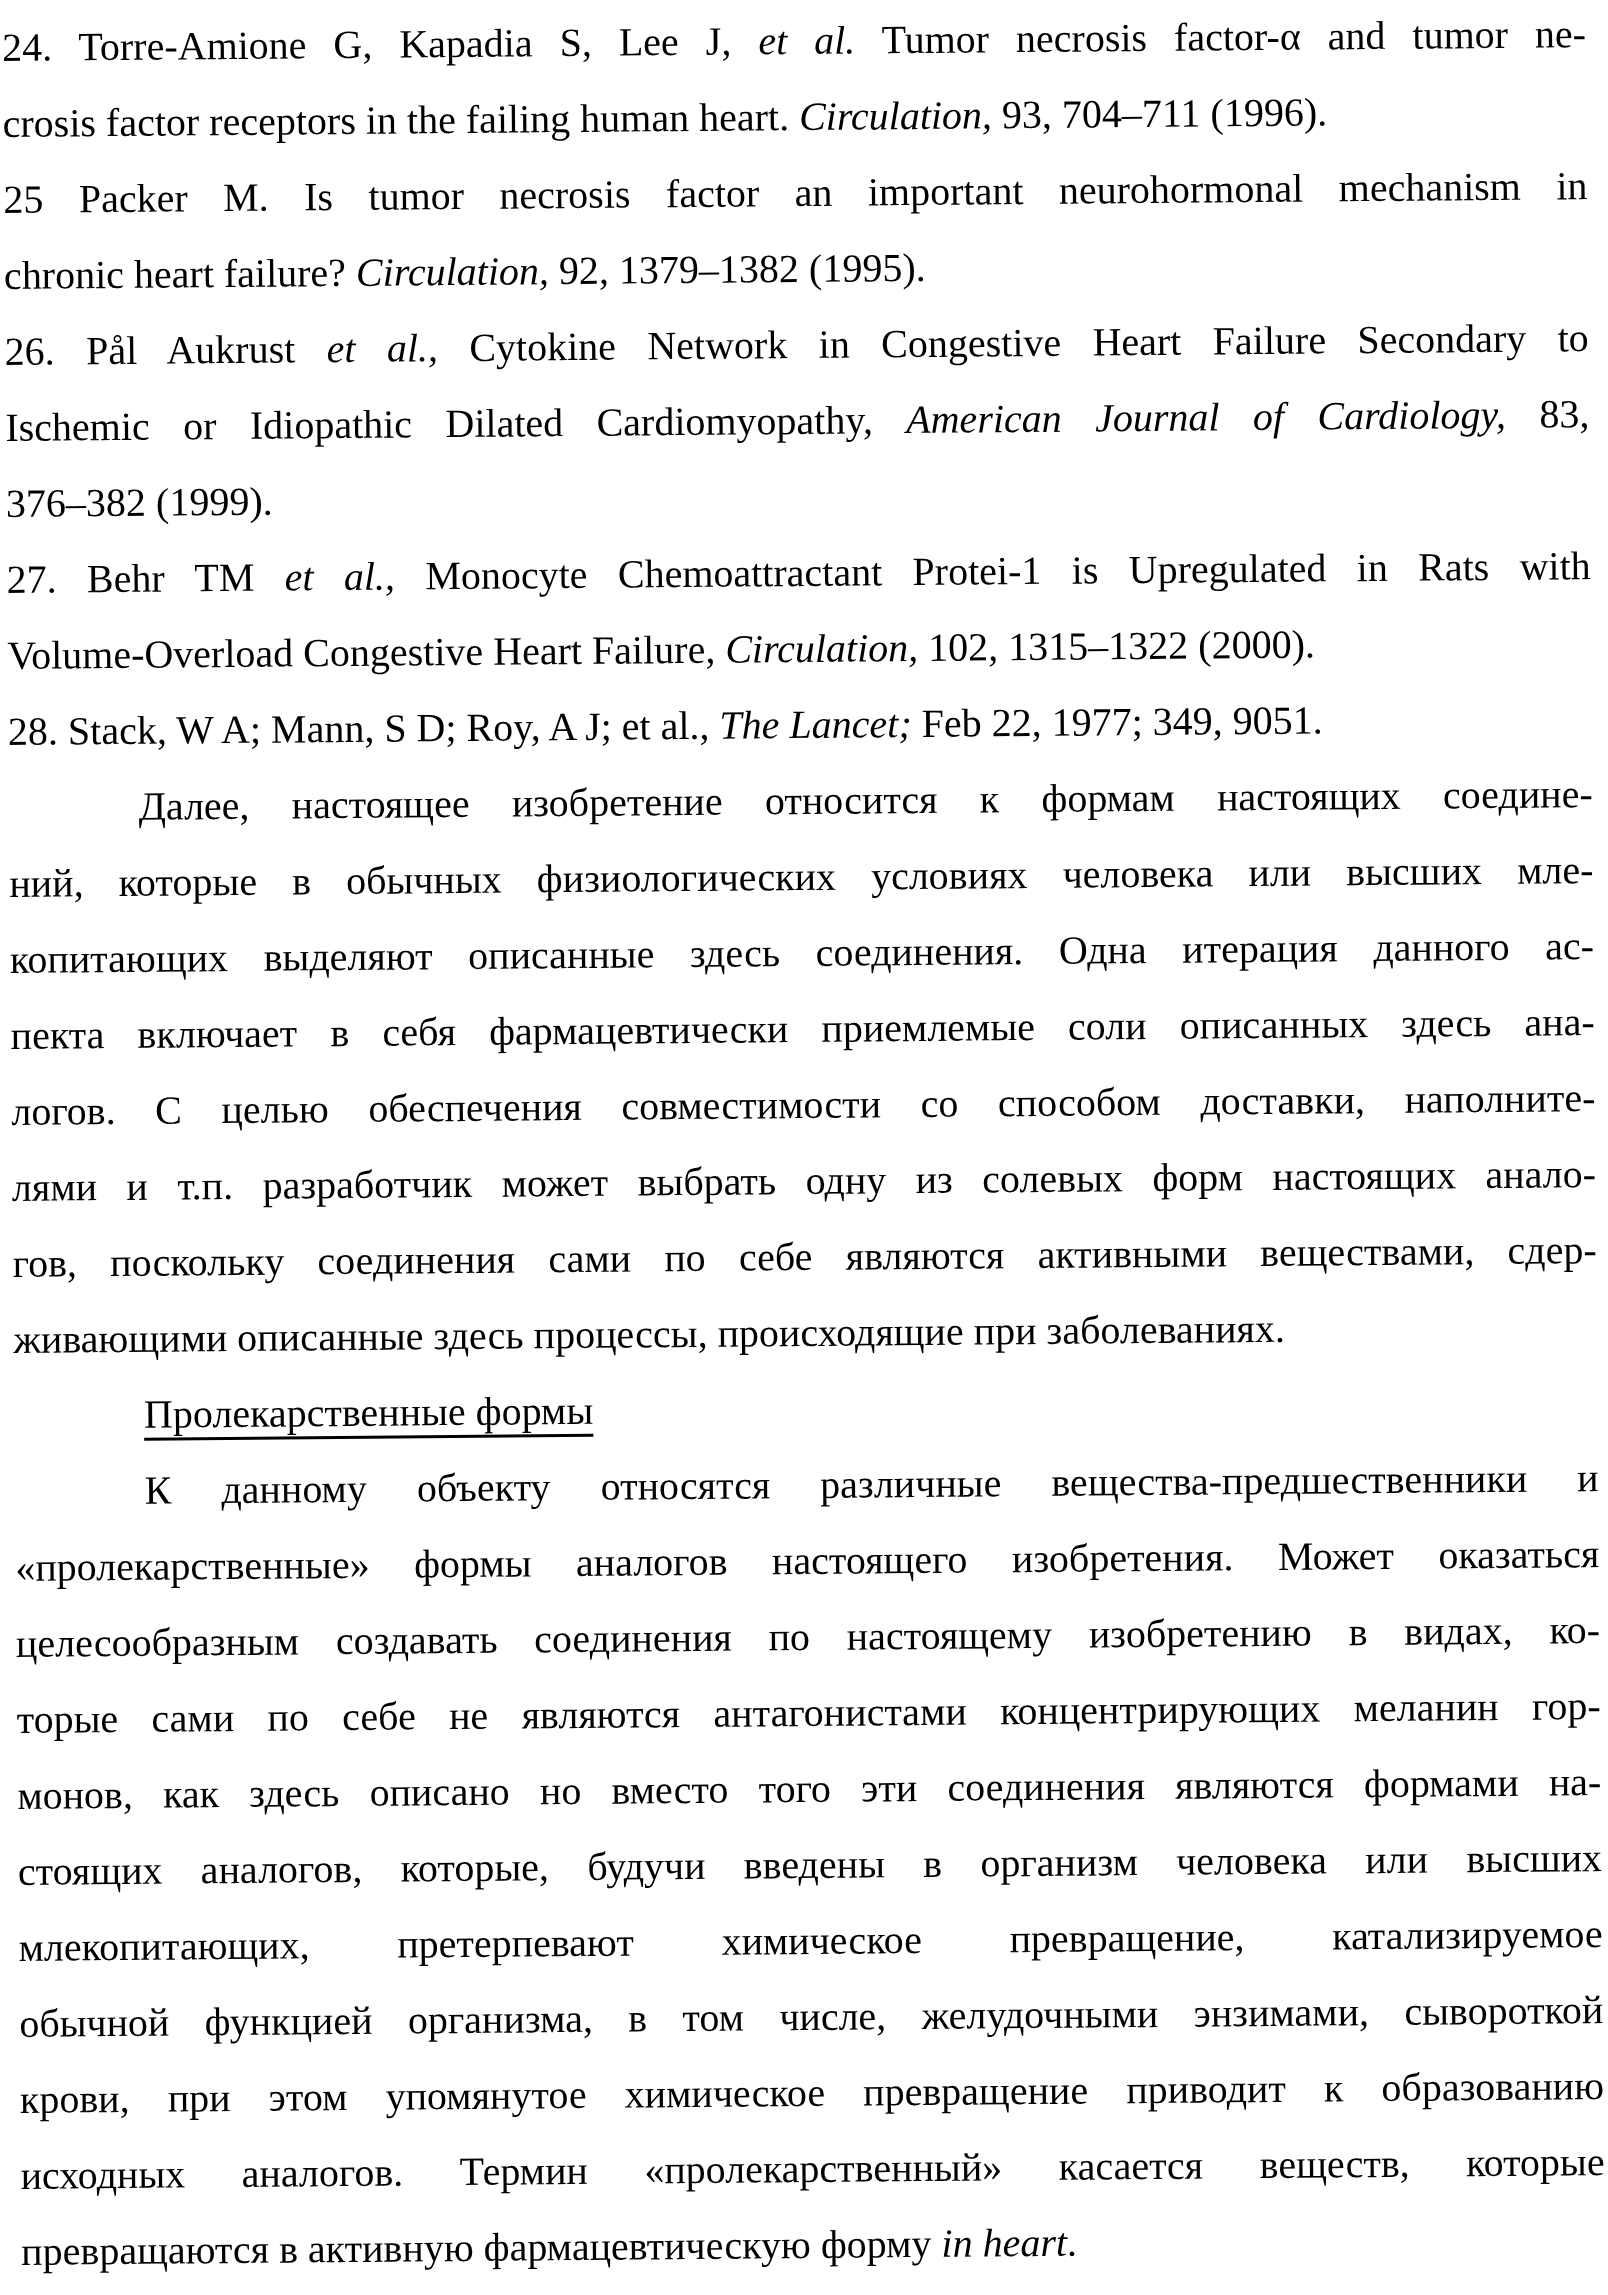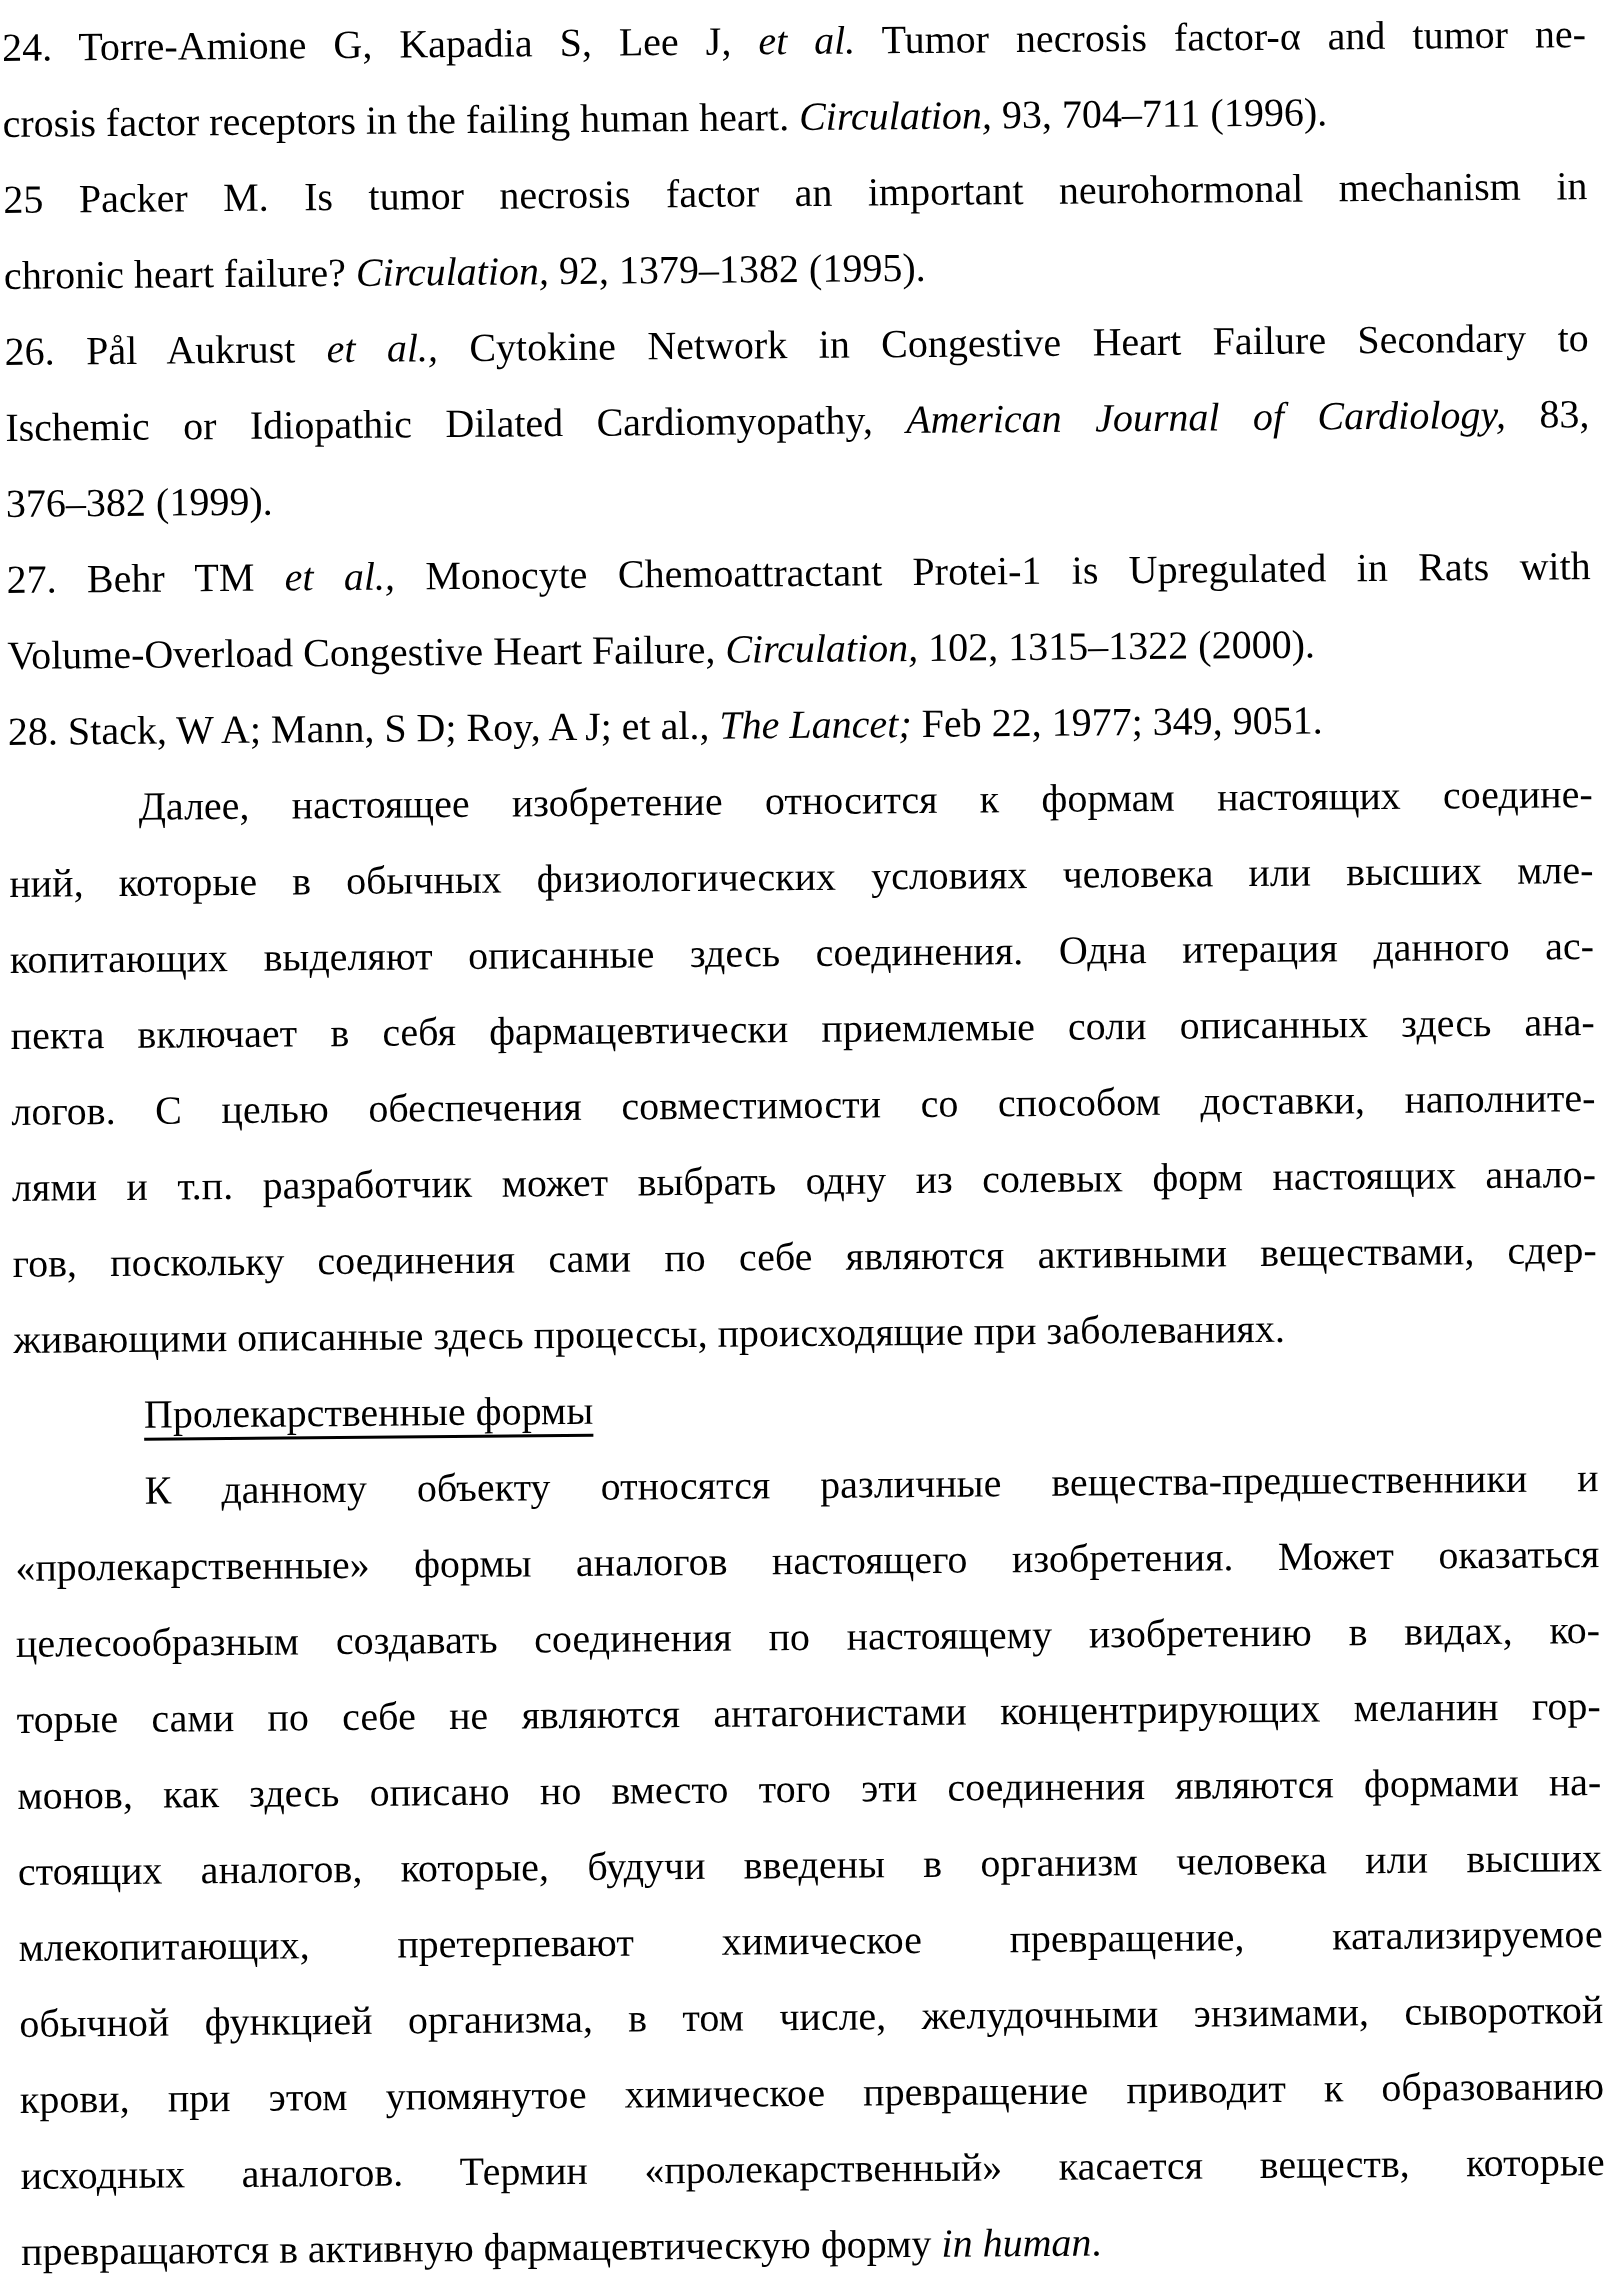--- a/index.html
+++ b/index.html
@@ -70,16 +70,16 @@
       <div class="line just indent"><span>К данному объекту относятся различные вещества-предшественники и</span></div>
       <div class="line just"><span>«пролекарственные» формы аналогов настоящего изобретения. Может оказаться</span></div>
       <div class="line just"><span>целесообразным создавать соединения по настоящему изобретению в видах, ко-</span></div>
       <div class="line just"><span>торые сами по себе не являются антагонистами концентрирующих меланин гор-</span></div>
       <div class="line just"><span>монов, как здесь описано но вместо того эти соединения являются формами на-</span></div>
       <div class="line just"><span>стоящих аналогов, которые, будучи введены в организм человека или высших</span></div>
       <div class="line just"><span>млекопитающих, претерпевают химическое превращение, катализируемое</span></div>
       <div class="line just"><span>обычной функцией организма, в том числе, желудочными энзимами, сывороткой</span></div>
       <div class="line just"><span>крови, при этом упомянутое химическое превращение приводит к образованию</span></div>
       <div class="line just"><span>исходных аналогов. Термин «пролекарственный» касается веществ, которые</span></div>
-      <div class="line"><span>превращаются в активную фармацевтическую форму </span><i>in human</i><span>.</span></div>
+      <div class="line"><span>превращаются в активную фармацевтическую форму </span><i>in heart</i><span>.</span></div>
     </div>
 </div>
 
 
 </body></html>

